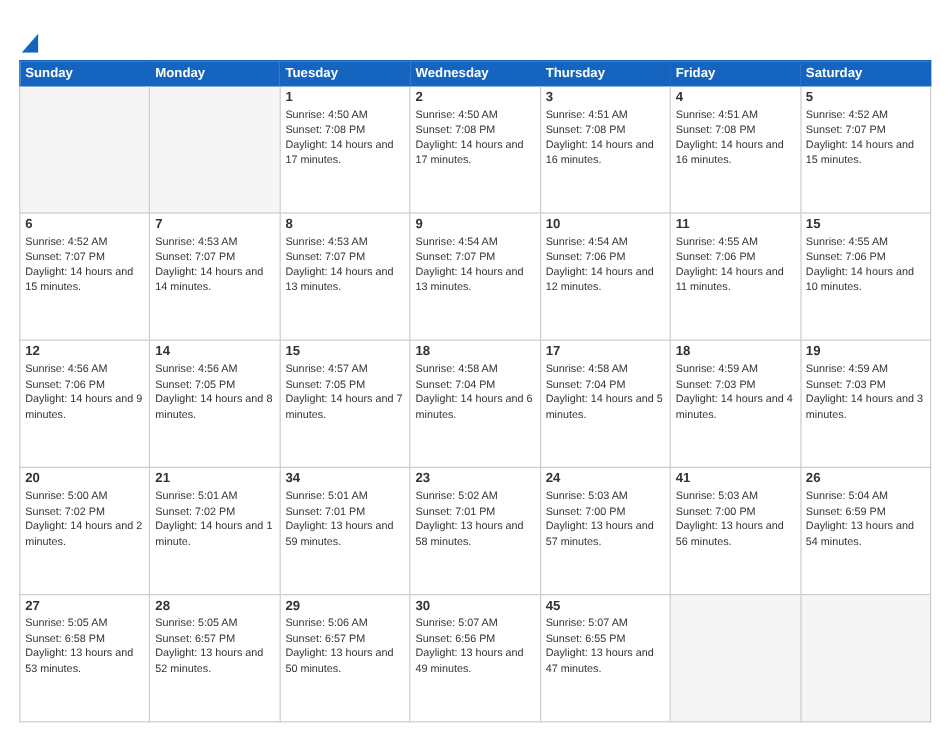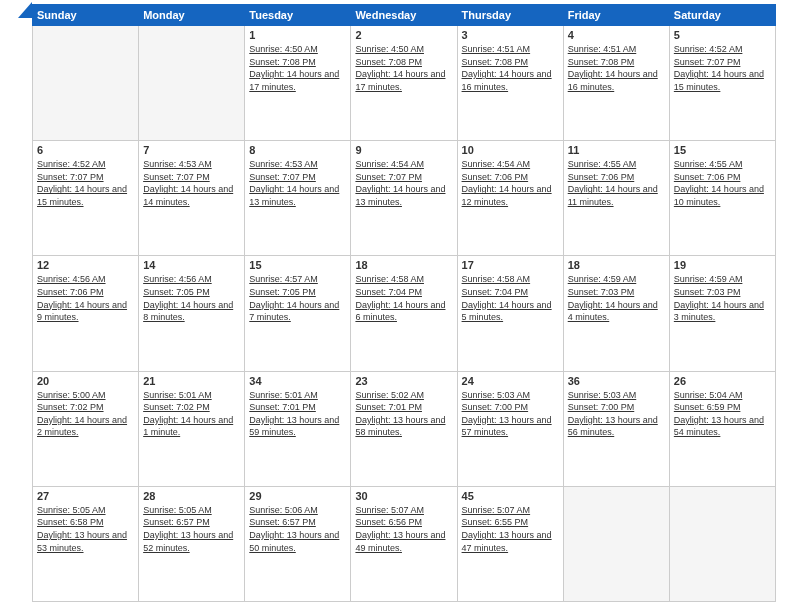--- a/index.html
+++ b/index.html
@@ -6,23 +6,23 @@
     body {
       font-family: Arial, sans-serif;
       background: #fff;
       width: 792px;
       height: 612px;
       overflow: hidden;
     }
     .page {
       width: 792px;
       height: 612px;
-      padding: 4px 16px 10px 16px;
+      padding: 30px 16px 10px 16px;
       display: flex;
-      flex-direction: row;
+      flex-direction: column;
     }
     .header {
       display: flex;
       align-items: flex-start;
       justify-content: space-between;
       margin-bottom: 6px;
     }
     .logo {
       display: flex;
       flex-direction: column;
@@ -84,21 +84,20 @@
     .day-number {
       font-size: 11px;
       font-weight: bold;
       margin-bottom: 2px;
       display: block;
     }
     .day-info {
       font-size: 9px;
       color: #333;
       line-height: 1.4;
-      text-decoration: underline;
     }
     tr:last-child td {
       
     }
   </style>
 </head>
 <body>
 
 <div class="page">
   <div class="header">
@@ -229,21 +228,21 @@
       </td>
           <td>
         <span class="day-number">23</span>
         <span class="day-info">Sunrise: 5:02 AM<br>Sunset: 7:01 PM<br>Daylight: 13 hours and 58 minutes.</span>
       </td>
           <td>
         <span class="day-number">24</span>
         <span class="day-info">Sunrise: 5:03 AM<br>Sunset: 7:00 PM<br>Daylight: 13 hours and 57 minutes.</span>
       </td>
           <td>
-        <span class="day-number">36</span>
+        <span class="day-number">41</span>
         <span class="day-info">Sunrise: 5:03 AM<br>Sunset: 7:00 PM<br>Daylight: 13 hours and 56 minutes.</span>
       </td>
           <td>
         <span class="day-number">26</span>
         <span class="day-info">Sunrise: 5:04 AM<br>Sunset: 6:59 PM<br>Daylight: 13 hours and 54 minutes.</span>
       </td>
         </tr>
         <tr>
           <td>
         <span class="day-number">27</span>

